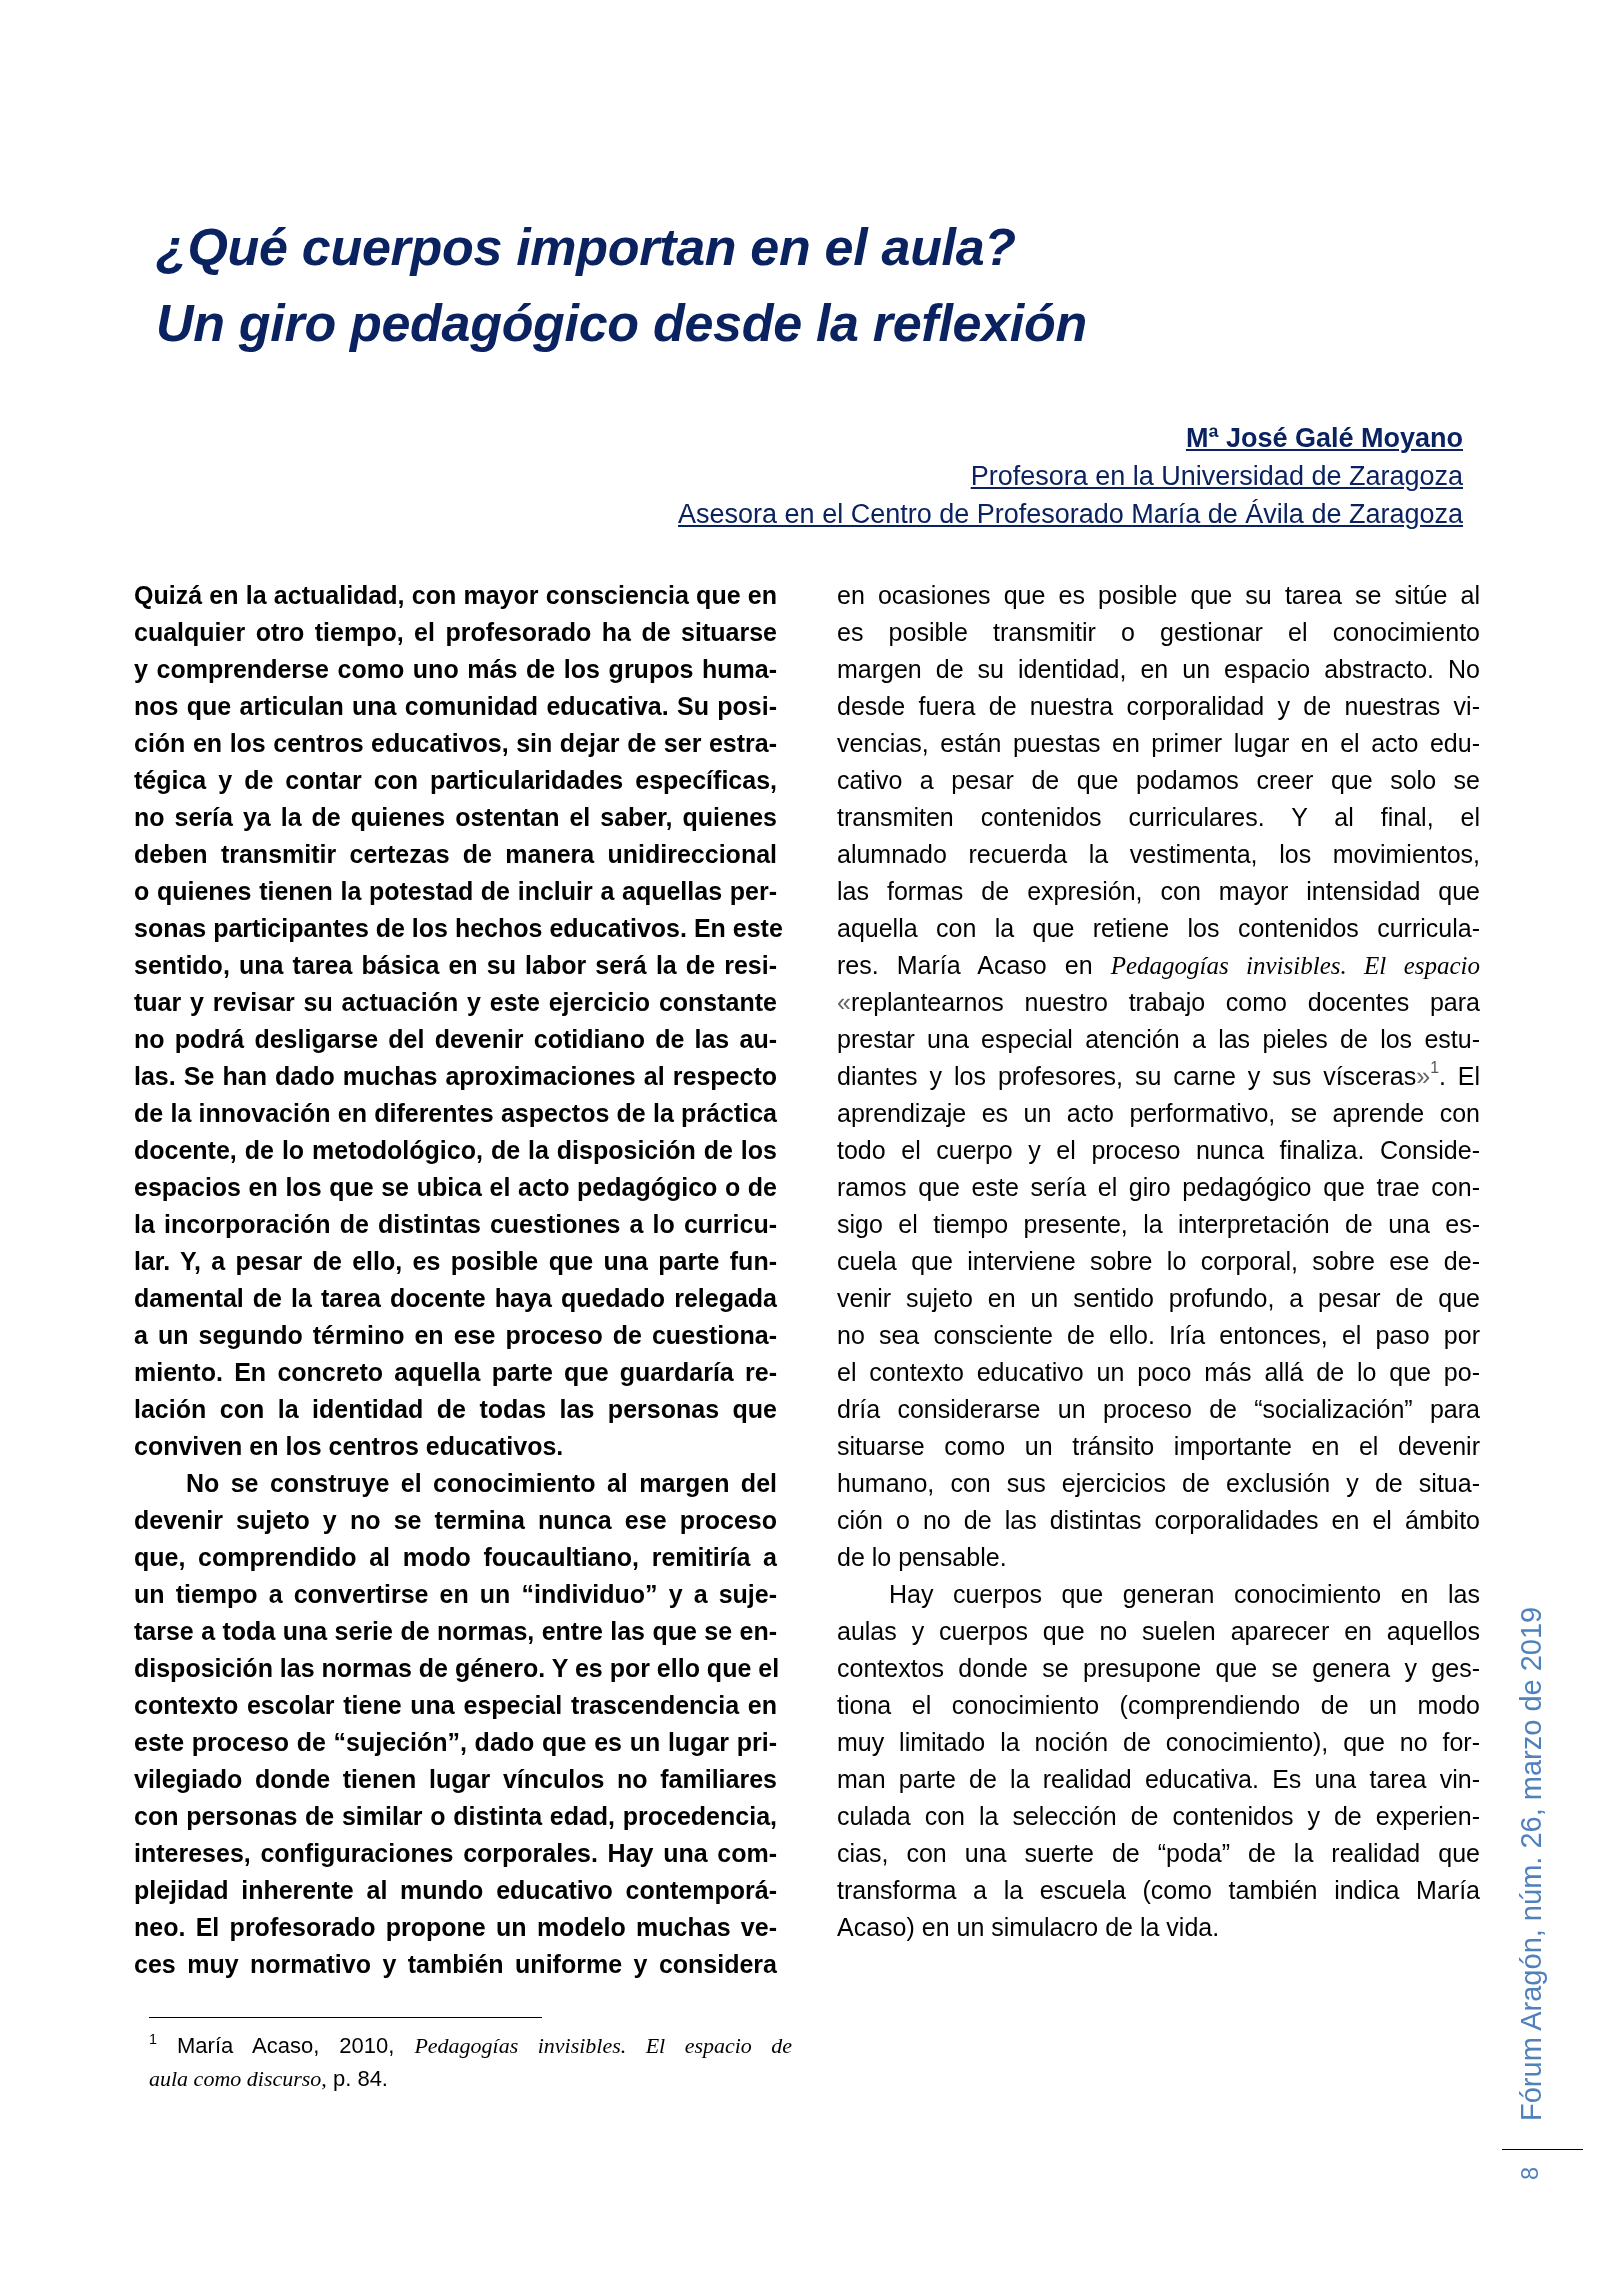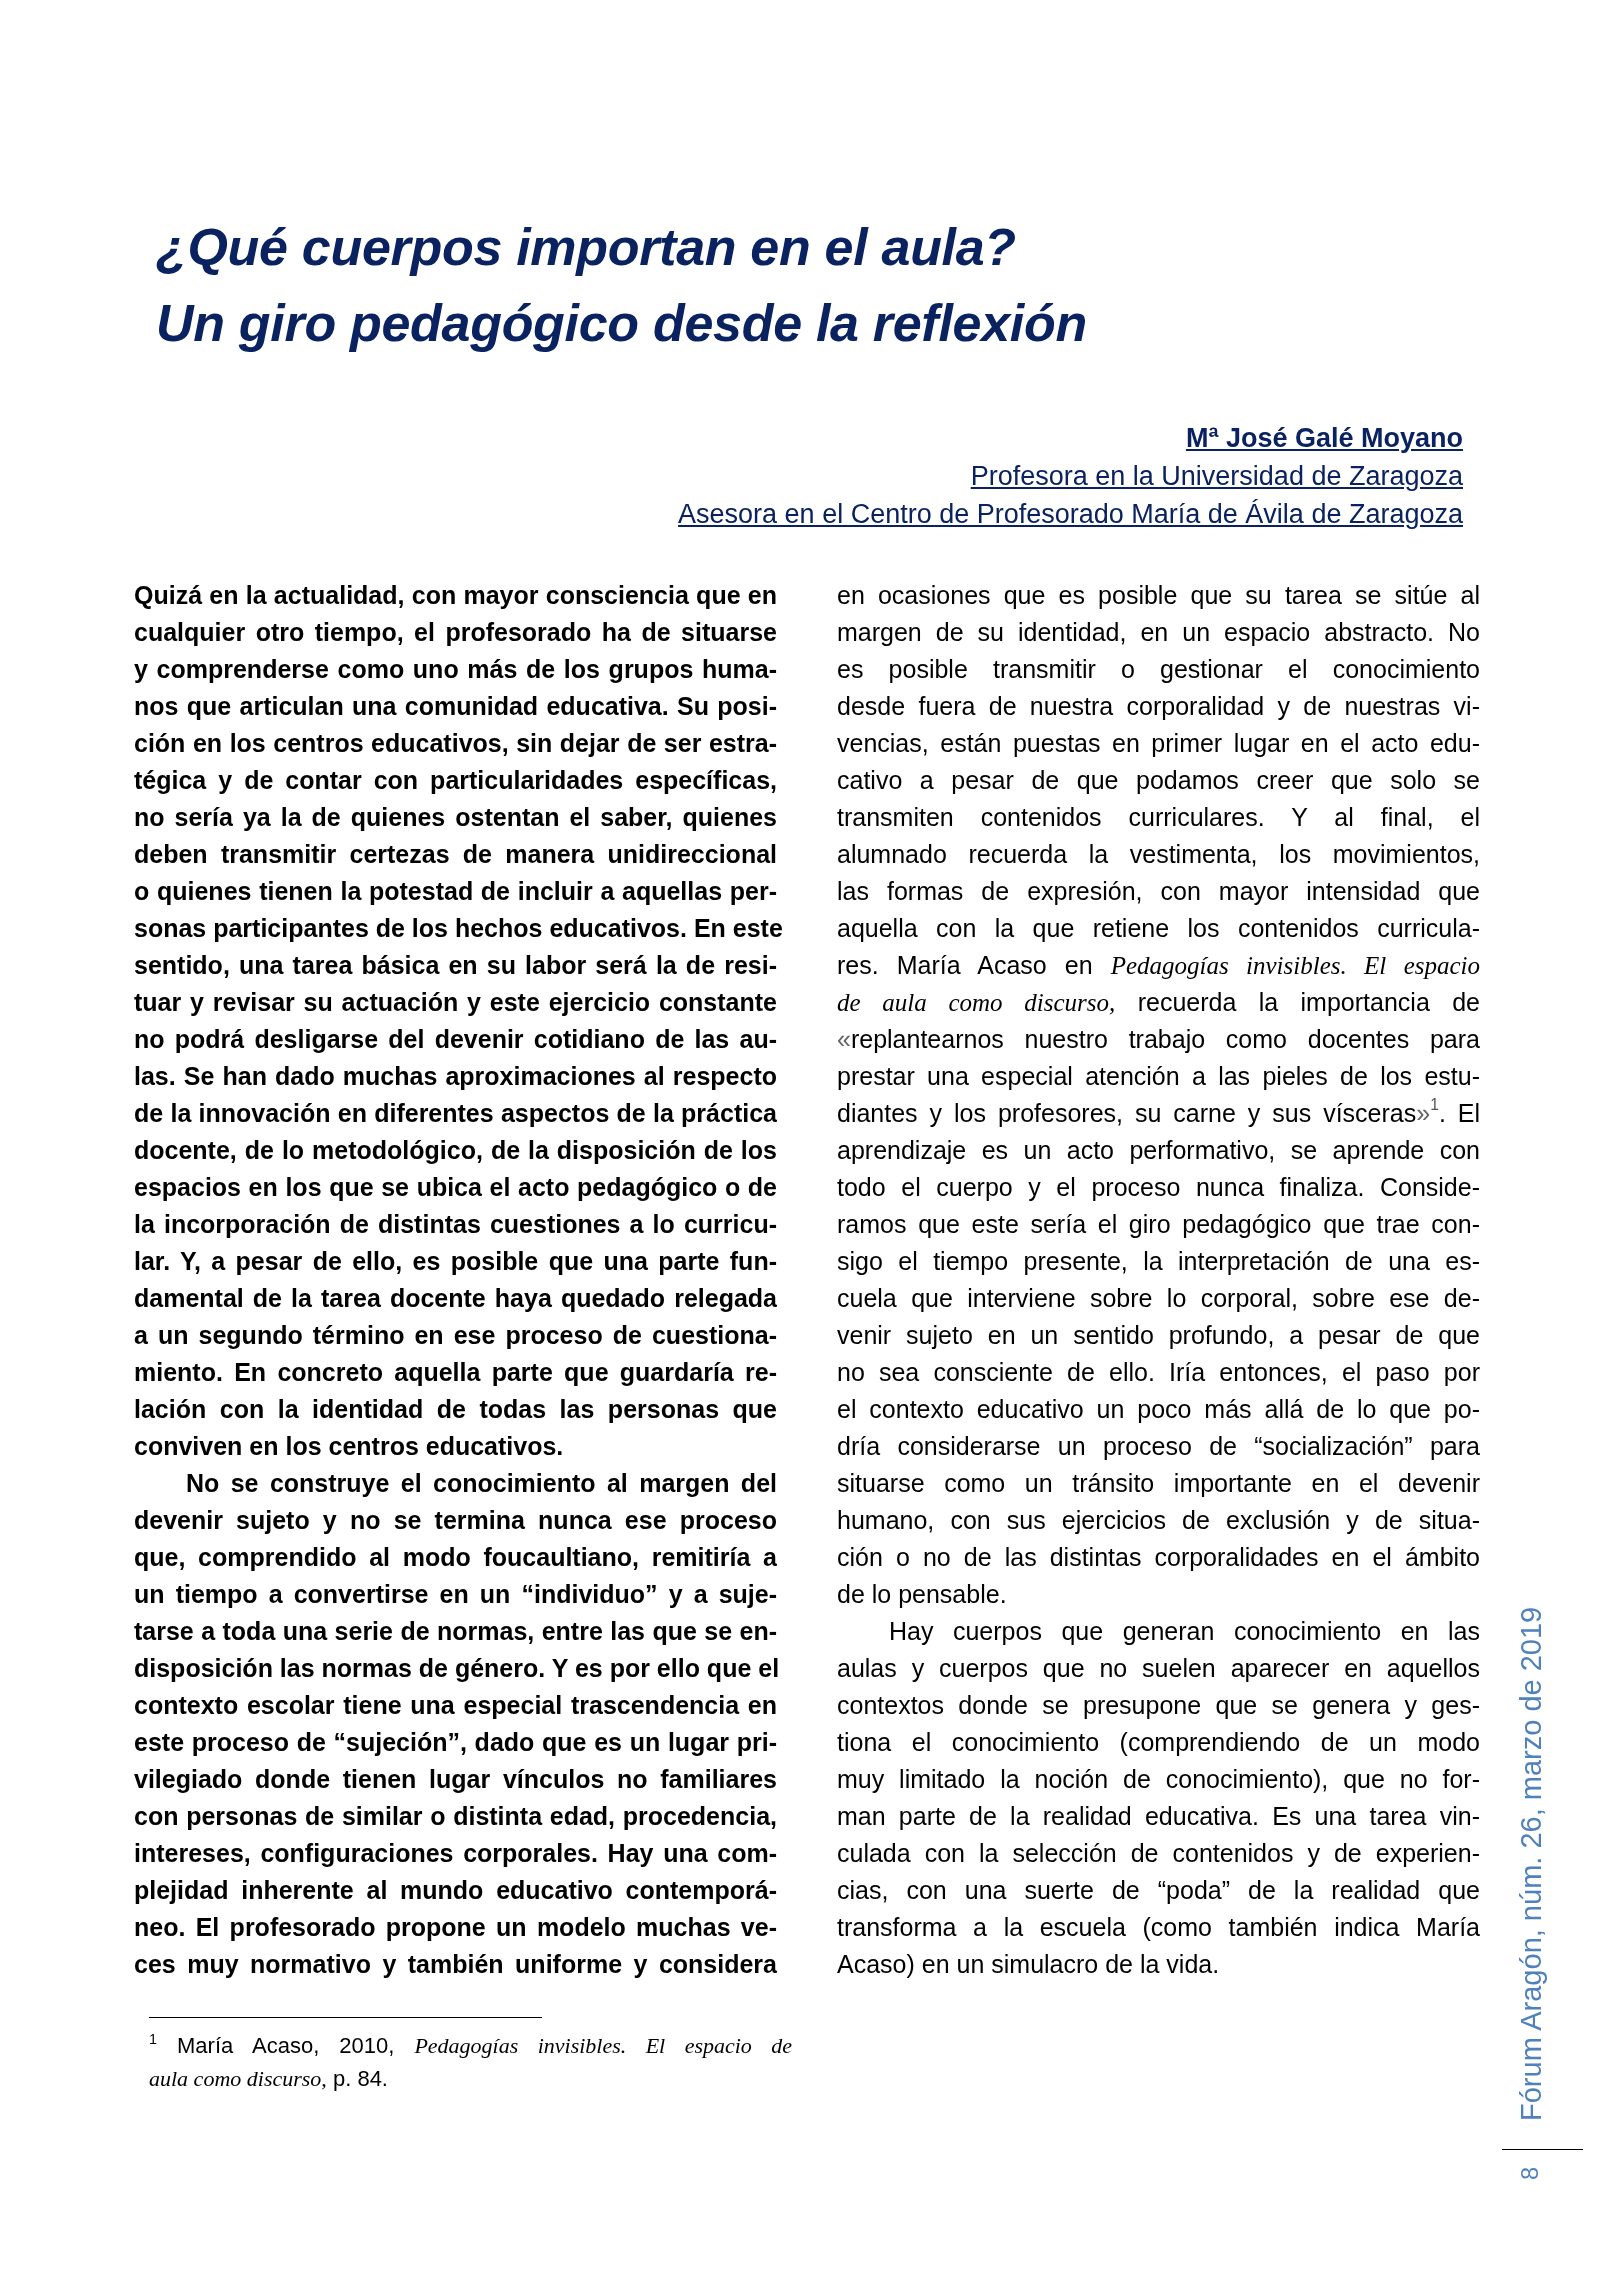--- a/index.html
+++ b/index.html
@@ -82,32 +82,31 @@
     <span class="line">con personas de similar o distinta edad, procedencia,</span>
     <span class="line">intereses, configuraciones corporales. Hay una com-</span>
     <span class="line">plejidad inherente al mundo educativo contemporá-</span>
     <span class="line">neo. El profesorado propone un modelo muchas ve-</span>
     <span class="line">ces muy normativo y también uniforme y considera</span>
   </div>
 
 <div class="col right">
   <div id="rightA">
       <span class="line">en ocasiones que es posible que su tarea se sitúe al</span>
+      <span class="line">es posible transmitir o gestionar el conocimiento</span>
       <span class="line">margen de su identidad, en un espacio abstracto. No</span>
-      <span class="line">es posible transmitir o gestionar el conocimiento</span>
       <span class="line">desde fuera de nuestra corporalidad y de nuestras vi-</span>
       <span class="line">vencias, están puestas en primer lugar en el acto edu-</span>
       <span class="line">cativo a pesar de que podamos creer que solo se</span>
       <span class="line">transmiten contenidos curriculares. Y al final, el</span>
       <span class="line">alumnado recuerda la vestimenta, los movimientos,</span>
       <span class="line">las formas de expresión, con mayor intensidad que</span>
       <span class="line">aquella con la que retiene los contenidos curricula-</span>
     </div>
   <span class="line"><span>res. María Acaso en </span><span class="it">Pedagogías invisibles. El espacio</span></span>
-  <span class="line"><span class="it">de aula como discurso,</span><span> recuerda la importancia de</span></span>
   <span class="line"><span class="quote-mark">«</span><span>replantearnos nuestro trabajo como docentes para</span></span>
   <span class="line">prestar una especial atención a las pieles de los estu-</span>
   <span class="line"><span>diantes y los profesores, su carne y sus vísceras</span><span class="quote-mark">»</span><sup class="fnref">1</sup><span>. El</span></span>
   <div id="rightB">
       <span class="line">aprendizaje es un acto performativo, se aprende con</span>
       <span class="line">todo el cuerpo y el proceso nunca finaliza. Conside-</span>
       <span class="line">ramos que este sería el giro pedagógico que trae con-</span>
       <span class="line">sigo el tiempo presente, la interpretación de una es-</span>
       <span class="line">cuela que interviene sobre lo corporal, sobre ese de-</span>
       <span class="line">venir sujeto en un sentido profundo, a pesar de que</span>

